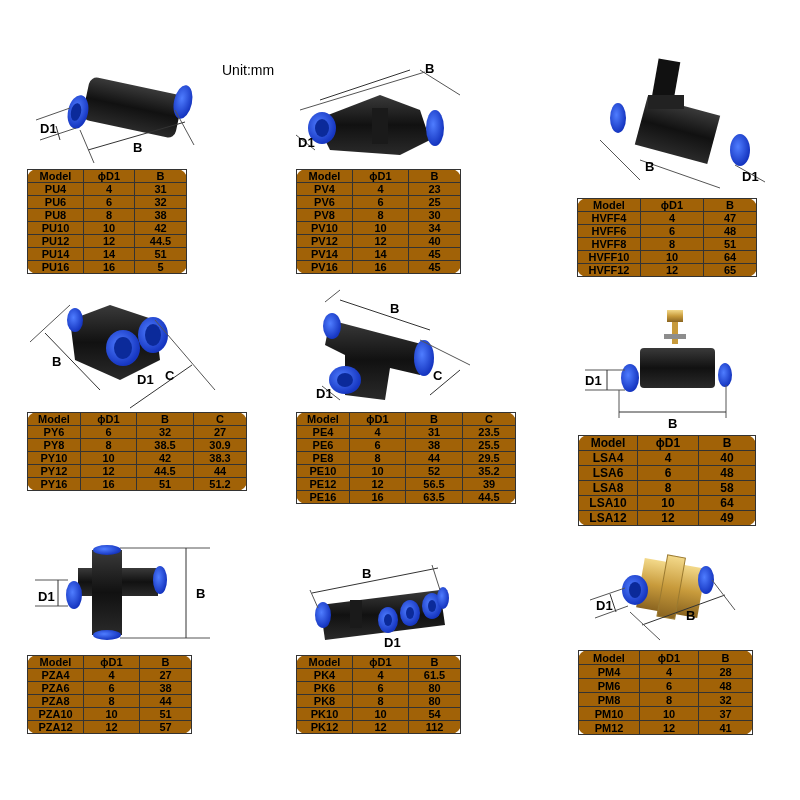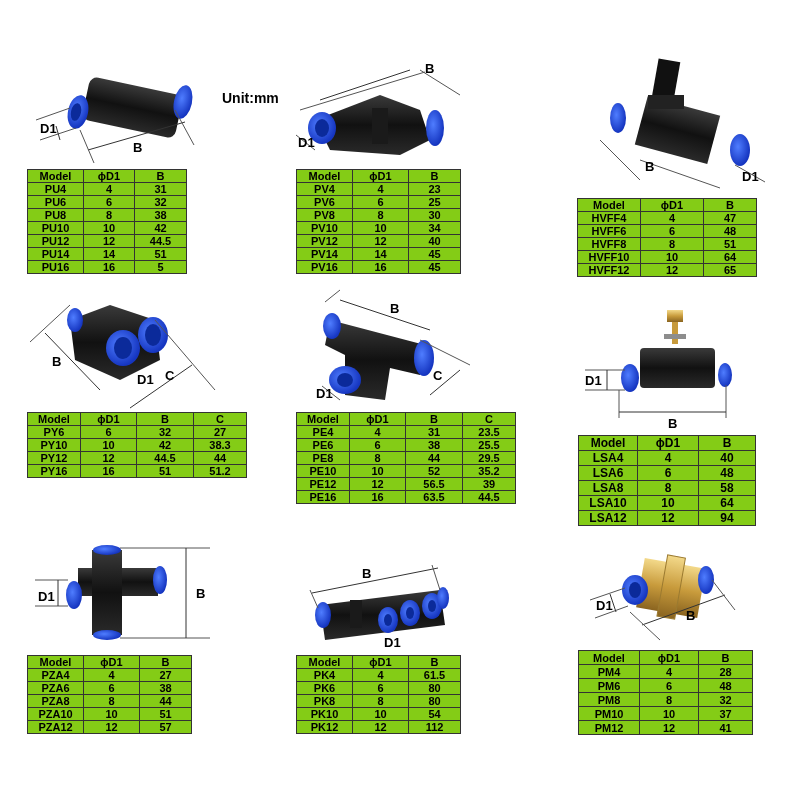--- a/index.html
+++ b/index.html
@@ -1,20 +1,20 @@
 <!DOCTYPE html>
 <html><head>
 <meta charset="utf-8">
 <style>
   html, body { margin: 0; padding: 0; background: #ffffff; }
   body { width: 800px; height: 800px; position: relative; overflow: hidden;
          font-family: "Liberation Sans", sans-serif; color: #000; }
-  .unit { position: absolute; left: 222px; top: 62px; font-size: 14px; font-weight: bold; margin-top: 28px; }
+  .unit { position: absolute; left: 222px; top: 62px; font-size: 14px; font-weight: normal; }
   table.spec { position: absolute; border-collapse: collapse; font-size: 11px; font-weight: bold;
-               background: #84cc16; }
+               background: #a16207; border-radius: 10px; }
   table.spec td, table.spec th { border: 1px solid #333; text-align: center; padding: 0;
                height: 12px; line-height: 12px; font-weight: bold; }
   .dim { font-size: 13px; font-weight: bold; font-family: "Liberation Sans", sans-serif; }
 </style>
 </head>
 <body>
 
 <div class="unit">Unit:mm</div>
 
 <svg width="800" height="800" style="position:absolute;left:0;top:0">
@@ -311,20 +311,26 @@
         <th style="width:56px">B</th>
         <th>C</th>
       </tr>
   <tr>
         <td>PY6</td>
         <td>6</td>
         <td>32</td>
         <td>27</td>
       </tr>
   <tr>
+        <td>PY8</td>
+        <td>8</td>
+        <td>38.5</td>
+        <td>30.9</td>
+      </tr>
+  <tr>
         <td>PY10</td>
         <td>10</td>
         <td>42</td>
         <td>38.3</td>
       </tr>
   <tr>
         <td>PY12</td>
         <td>12</td>
         <td>44.5</td>
         <td>44</td>
@@ -408,21 +414,21 @@
         <td>58</td>
       </tr>
   <tr>
         <td style="height:14px">LSA10</td>
         <td>10</td>
         <td>64</td>
       </tr>
   <tr>
         <td style="height:14px">LSA12</td>
         <td>12</td>
-        <td>94</td>
+        <td>49</td>
       </tr>
 </tbody>
   </table>
 
 <table class="spec" style="left:27px;top:655px;width:165px">
   <tbody>
       <tr>
         <th style="width:55px">Model</th>
         <th style="width:55px">ϕD1</th>
         <th>B</th>

